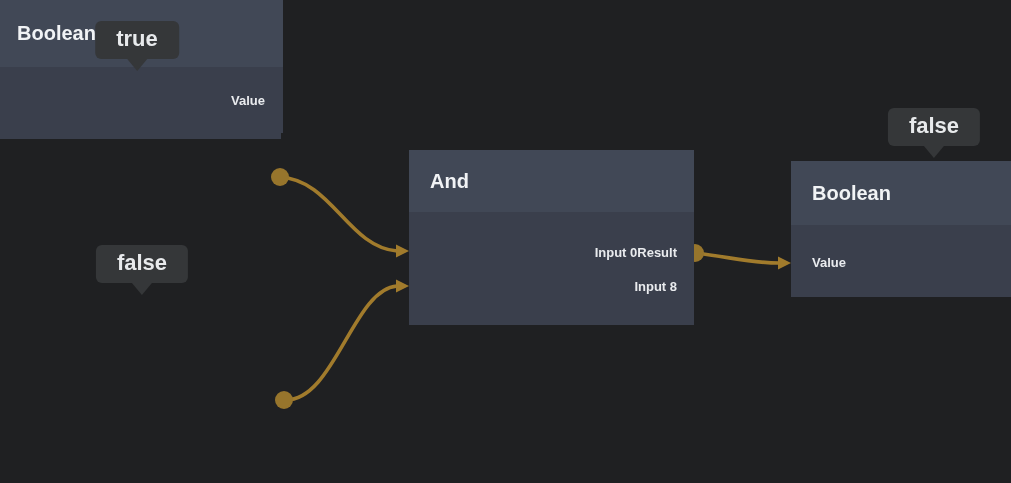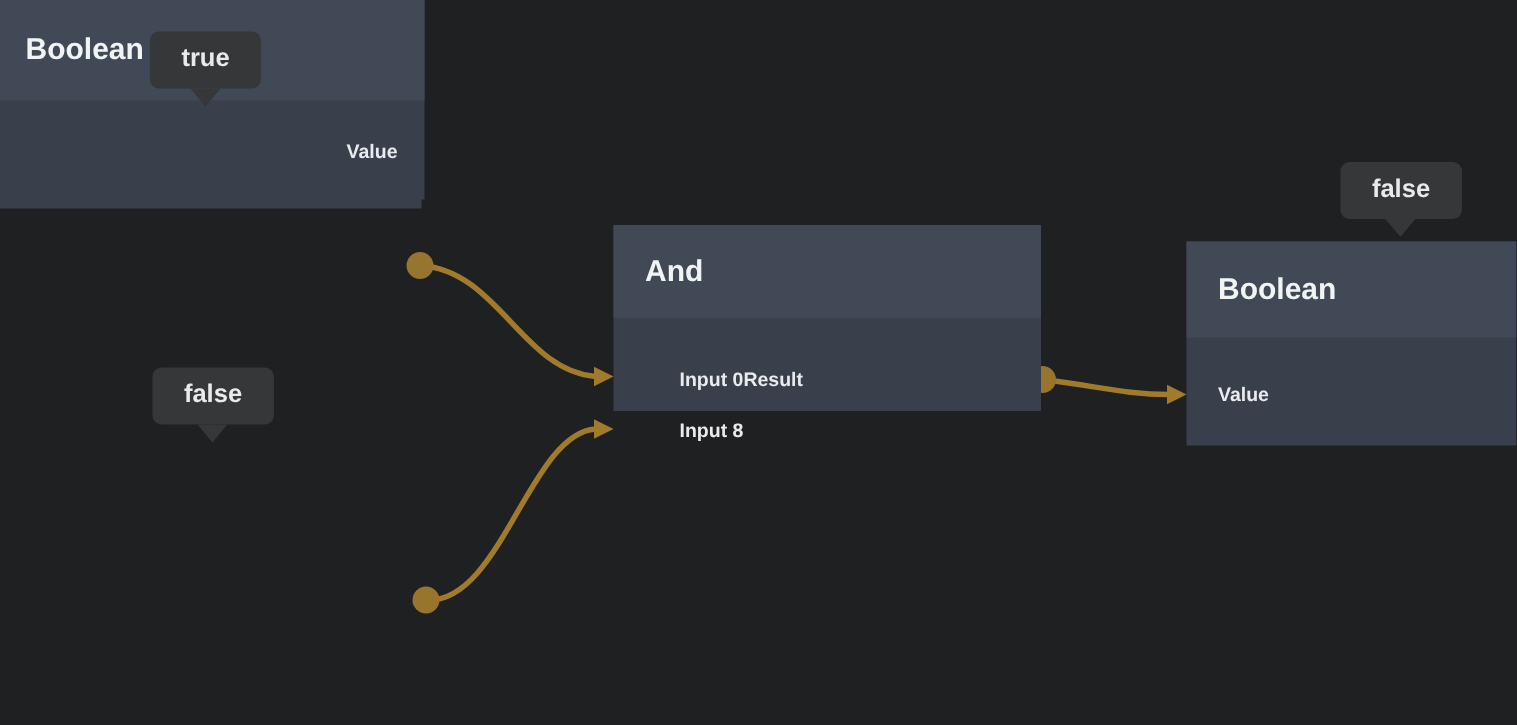--- a/index.html
+++ b/index.html
@@ -53,37 +53,37 @@
   #node-bool-true { left: 0; top: 72; width: 281px; height: 139px; }
   #node-bool-true .node-header { height: 68px; padding: 0 17px; }
   #node-bool-true .port-row { height: 71px; justify-content: flex-end; padding-right: 16px; }
 
   
   #node-bool-false { left: 0; top: 299; width: 283px; height: 133px; }
   #node-bool-false .node-header { height: 67px; padding: 0 17px; }
   #node-bool-false .port-row { height: 66px; justify-content: flex-end; padding-right: 18px; }
 
   
-  #node-and { left: 409px; top: 150px; width: 285px; height: 124px; }
+  #node-and { left: 409px; top: 150px; width: 285px; height: 175px; }
   #node-and .node-header { height: 62px; padding: 0 21px; }
   #node-and .node-body { padding-top: 23px; }
-  #node-and .port-row { height: 34px; justify-content: flex-start; padding: 0 17px 0 20px; margin-left: 24px; }
+  #node-and .port-row { height: 34px; justify-content: flex-end; padding: 0 17px 0 20px; margin-left: 24px; }
 
   
   #node-bool-result { left: 791px; top: 161px; width: 220px; height: 136px; }
   #node-bool-result .node-header { height: 64px; padding: 0 21px; }
   #node-bool-result .port-row { height: 72px; justify-content: flex-start; padding-left: 21px; padding-top: 3px; box-sizing: border-box; }
 
   
   .tooltip {
     position: absolute;
     transform: translateX(-50%);
     background: #353739;
     color: #e8eaec;
-    font-size: 17px;
+    font-size: 22px;
     line-height: 22px;
     padding: 7px 21px 9px 21px;
     border-radius: 6px;
     white-space: nowrap;
   }
   .tooltip-arrow {
     position: absolute;
     top: 100%;
     left: 50%;
     margin-left: -10px;

